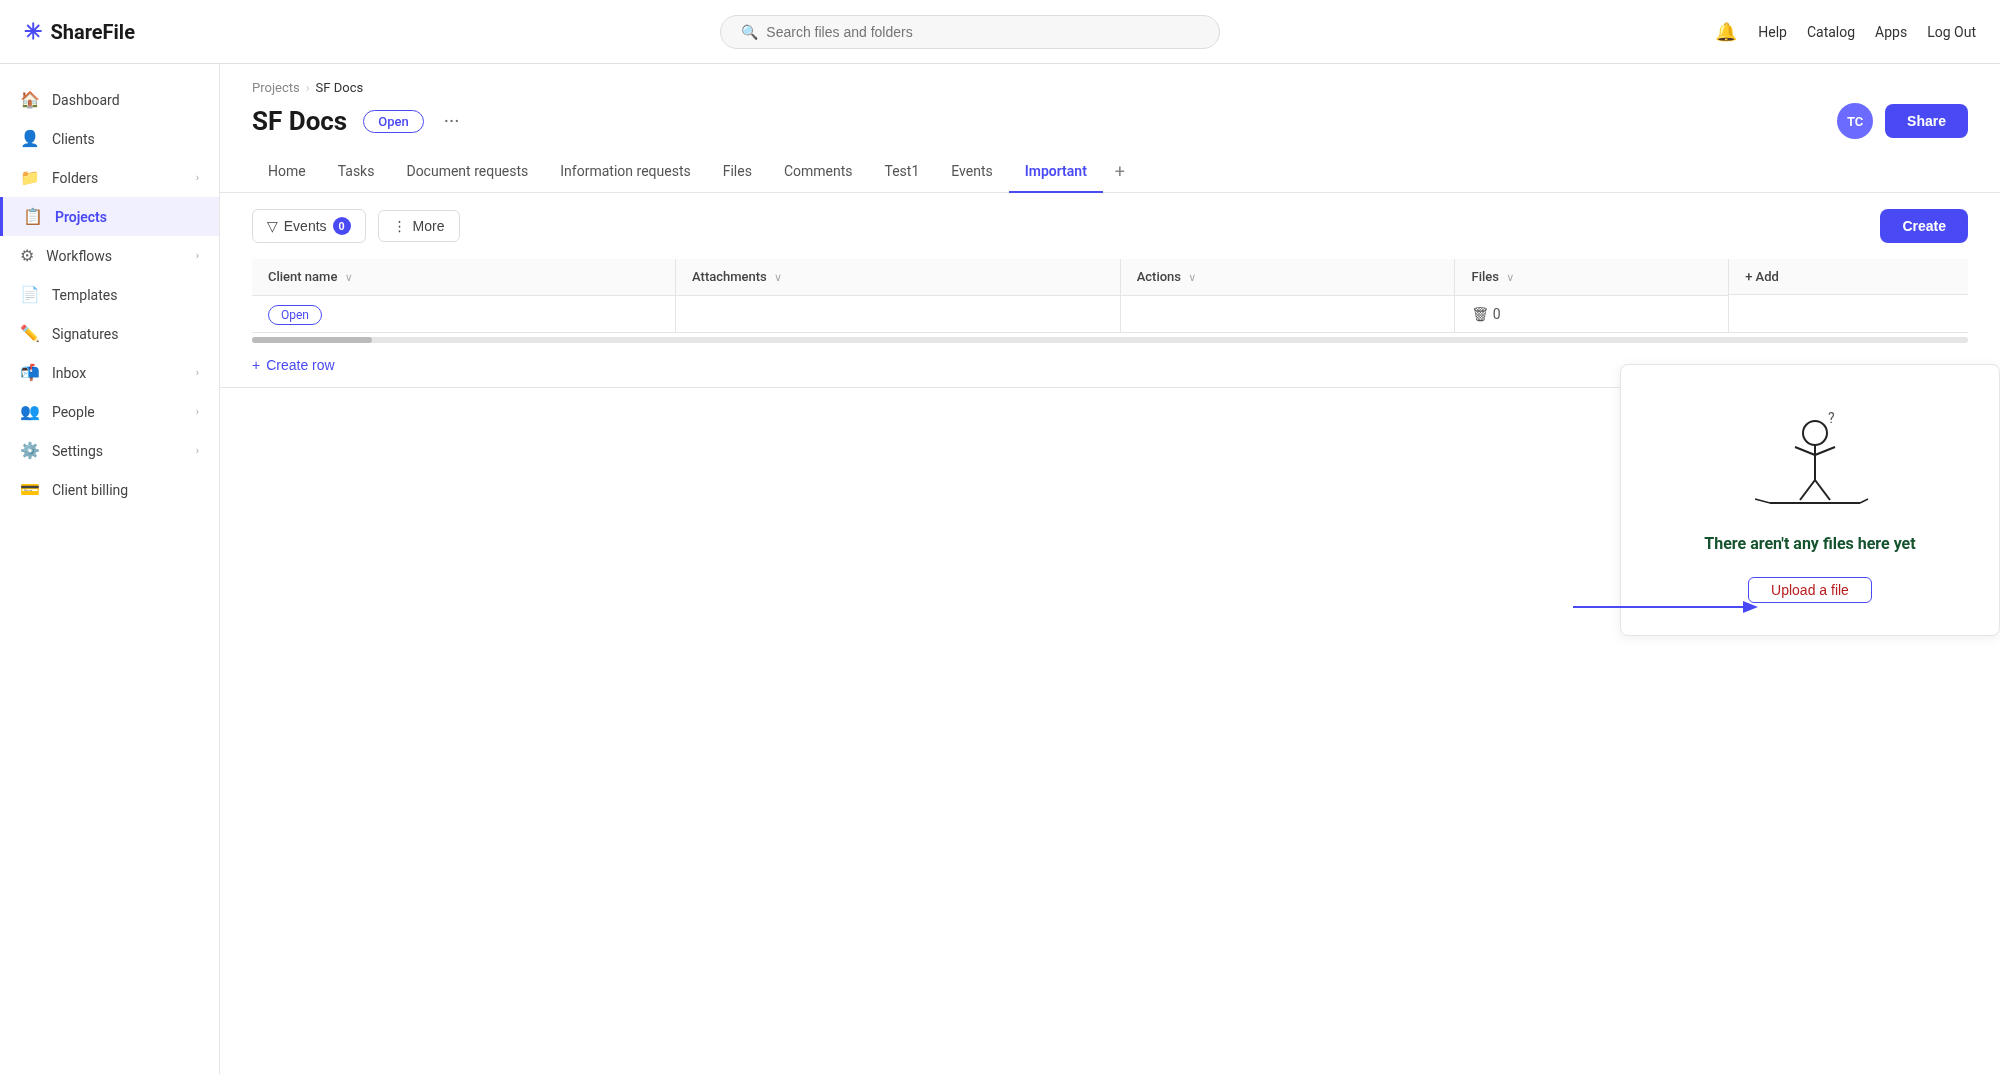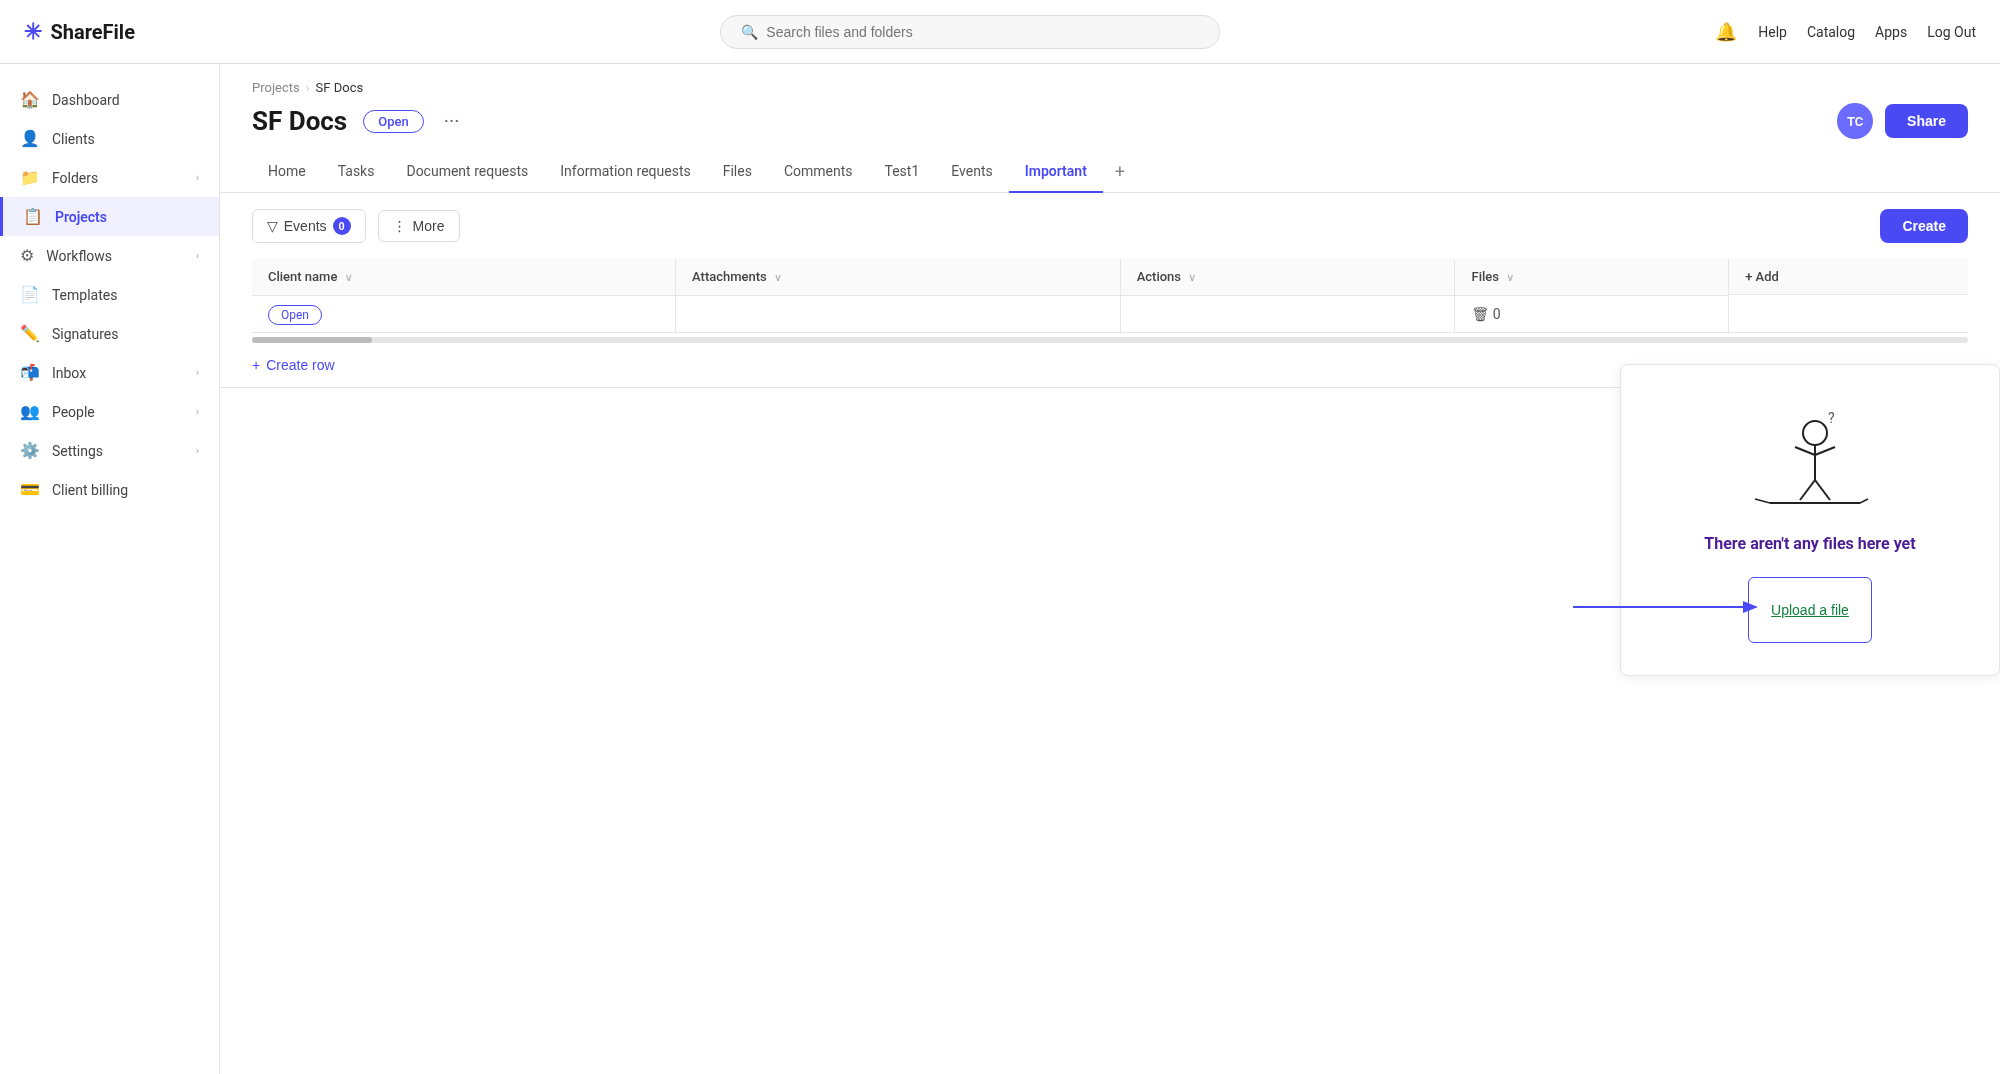--- a/index.html
+++ b/index.html
@@ -143,25 +143,25 @@
     }
 
     
     .empty-panel {
       position: absolute; right: 0; top: 300px;
       width: 380px; background: #fff; border: 1px solid #e5e5e5;
       border-radius: 8px; padding: 40px 32px 32px; display: flex;
       flex-direction: column; align-items: center; gap: 16px;
       box-shadow: 0 2px 12px rgba(0,0,0,0.07);
     }
-    .empty-title { font-size: 16px; font-weight: 700; color: #4c1d95; text-align: right; }
+    .empty-title { font-size: 16px; font-weight: 700; color: #14532d; text-align: right; }
     .upload-link {
-      border: 1.5px solid #4a4af4; color: #15803d; background: #fff;
-      border-radius: 6px; padding: 24px 22px; font-size: 14px; cursor: pointer;
-      text-decoration: underline; font-weight: 500;
+      border: 1.5px solid #4a4af4; color: #b91c1c; background: #fff;
+      border-radius: 6px; padding: 4px 22px; font-size: 14px; cursor: pointer;
+      font-weight: 500;
     }
 
     
     .main-content-area { position: relative; }
 
     
     .scroll-bar-wrap {
       padding: 4px 32px 0;
     }
     .scroll-track {

